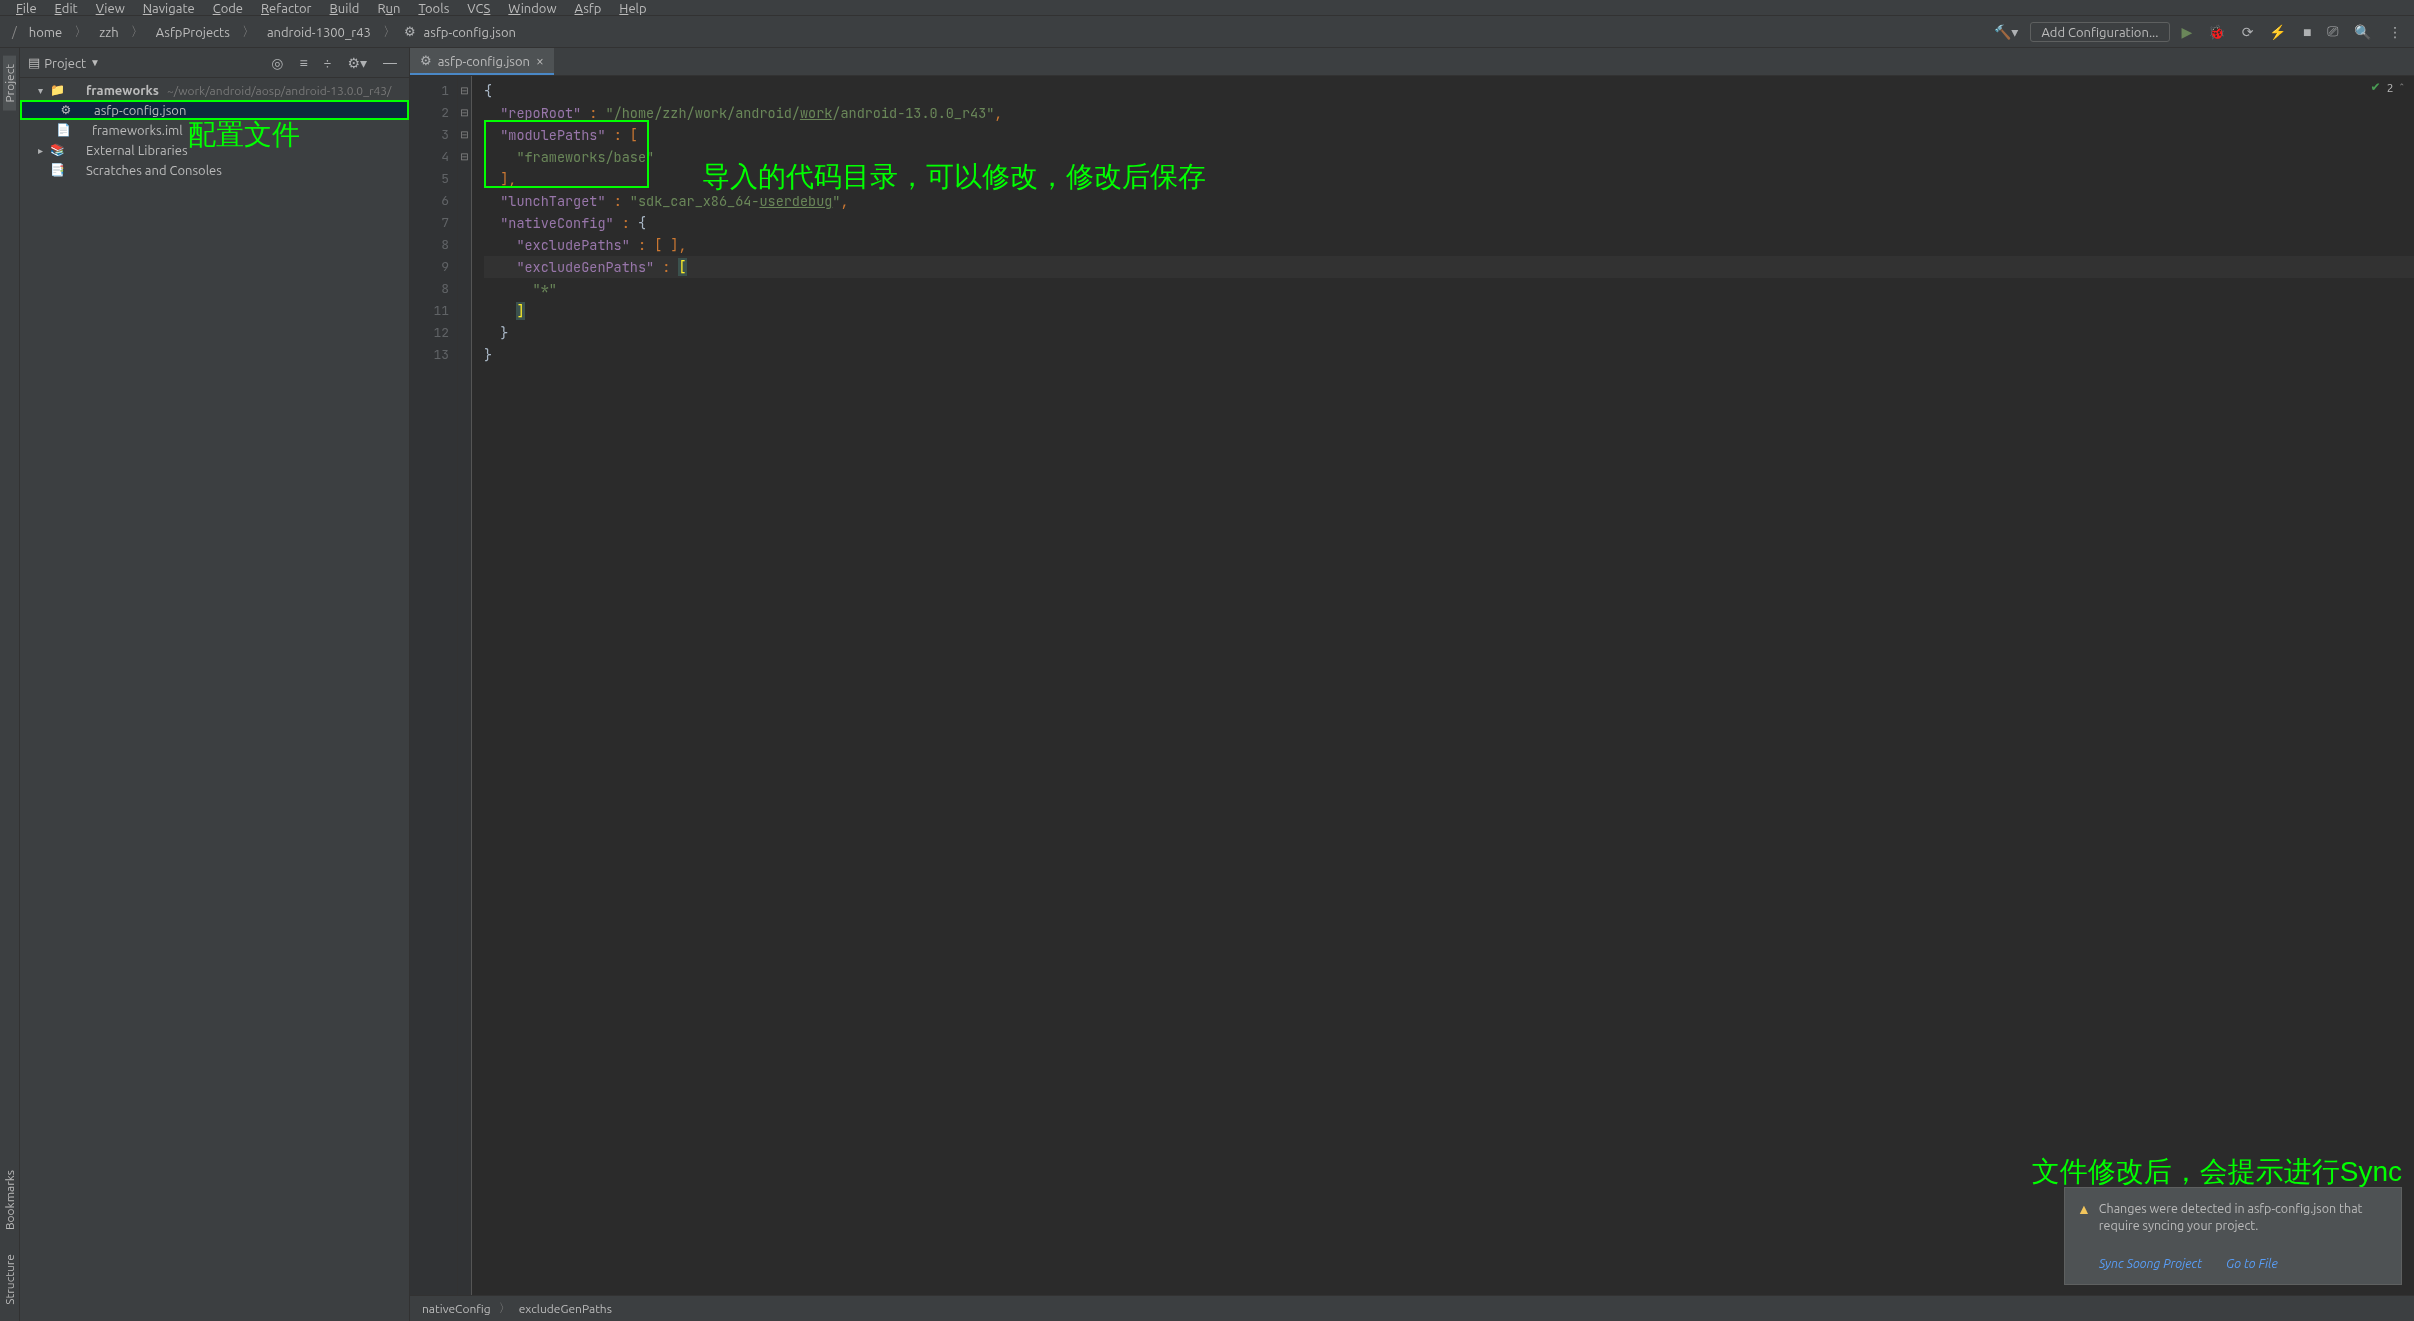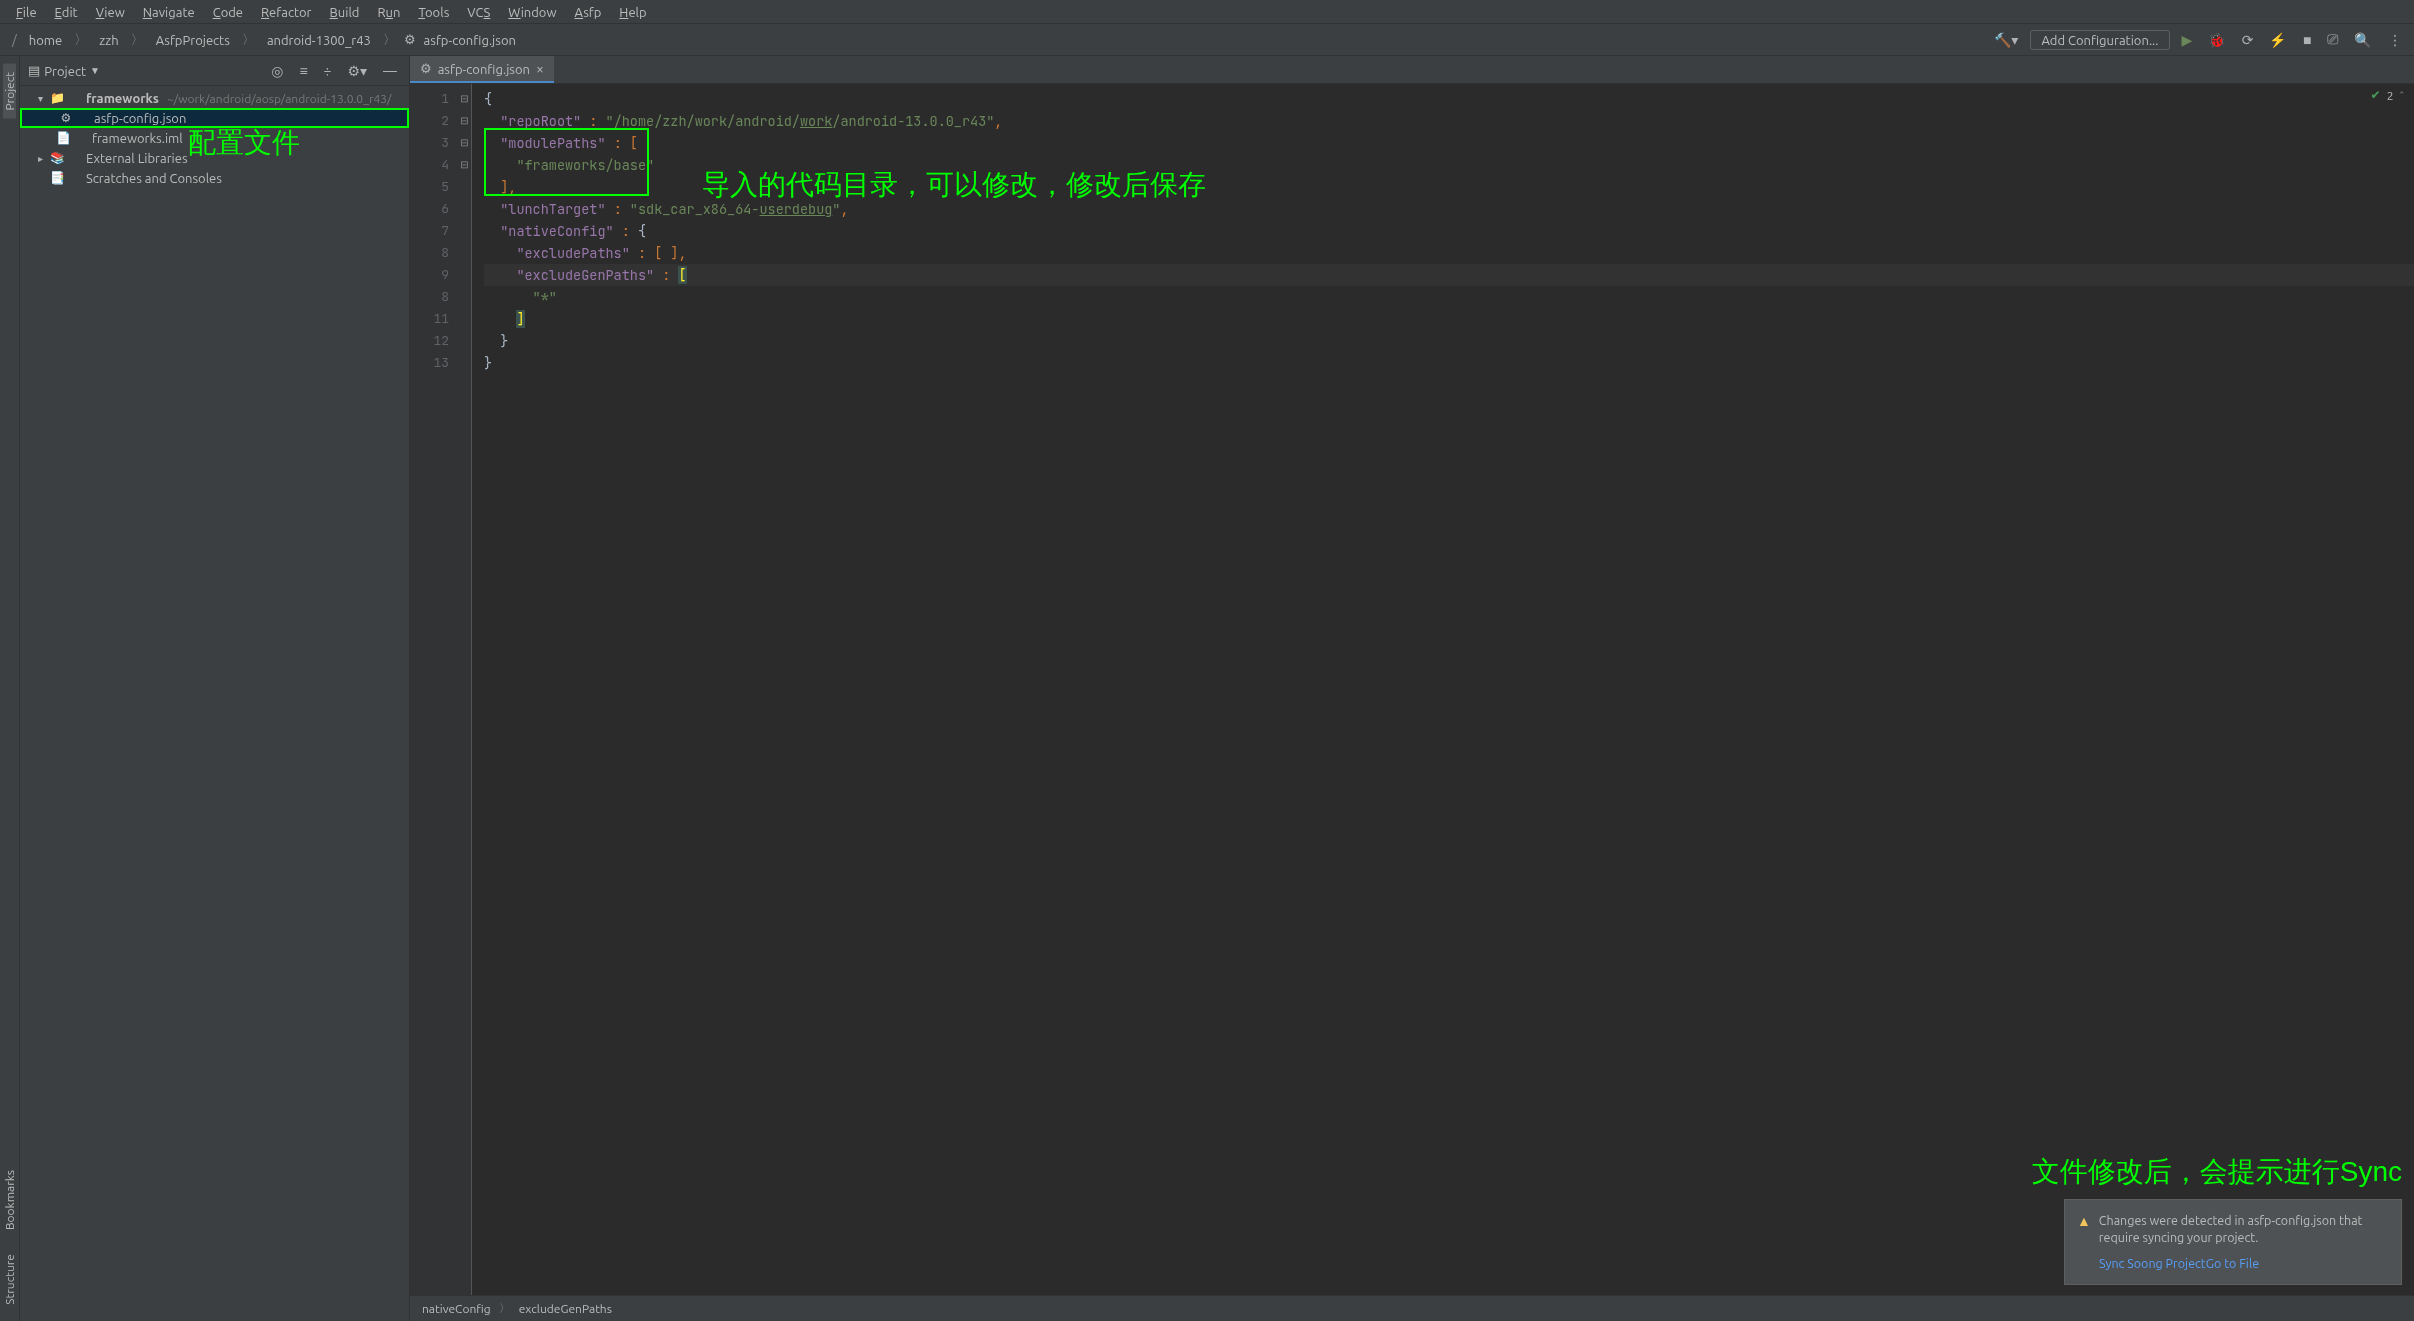--- a/index.html
+++ b/index.html
@@ -13,21 +13,21 @@
   overflow: hidden;
   display: flex;
   flex-direction: column;
 }
 .menubar {
   display: flex;
   background: #3c3f41;
   border-bottom: 1px solid #323232;
   padding: 4px 8px;
   gap: 2px;
-  height: 24px;
+  height: 16px;
   align-items: center;
 }
 .menubar span { padding: 2px 8px; cursor: pointer; }
 .menubar span u { text-decoration: underline; }
 .navbar {
   display: flex;
   align-items: center;
   background: #3c3f41;
   border-bottom: 1px solid #323232;
   height: 32px;
@@ -181,21 +181,21 @@
   width: 338px;
   background: #4e5254;
   border: 1px solid #5e6060;
   padding: 12px;
   color: #bbbbbb;
   font-size: 12.5px;
   line-height: 1.4;
 }
 .notif-body { display: flex; gap: 8px; }
 .warn-icon { color: #f2c55c; font-size: 14px; }
-.notif-actions { display: flex; gap: 0; margin-top: 8px; margin-left: 22px; }
+.notif-actions { display: flex; gap: 24px; margin-top: 20px; margin-left: 22px; font-style: italic; }
 .notif-actions a { color: #589df6; cursor: pointer; }
 .statusbar {
   height: 26px;
   background: #3c3f41;
   border-top: 1px solid #323232;
   display: flex;
   align-items: center;
   padding: 0 12px;
   gap: 8px;
   font-size: 12px;

